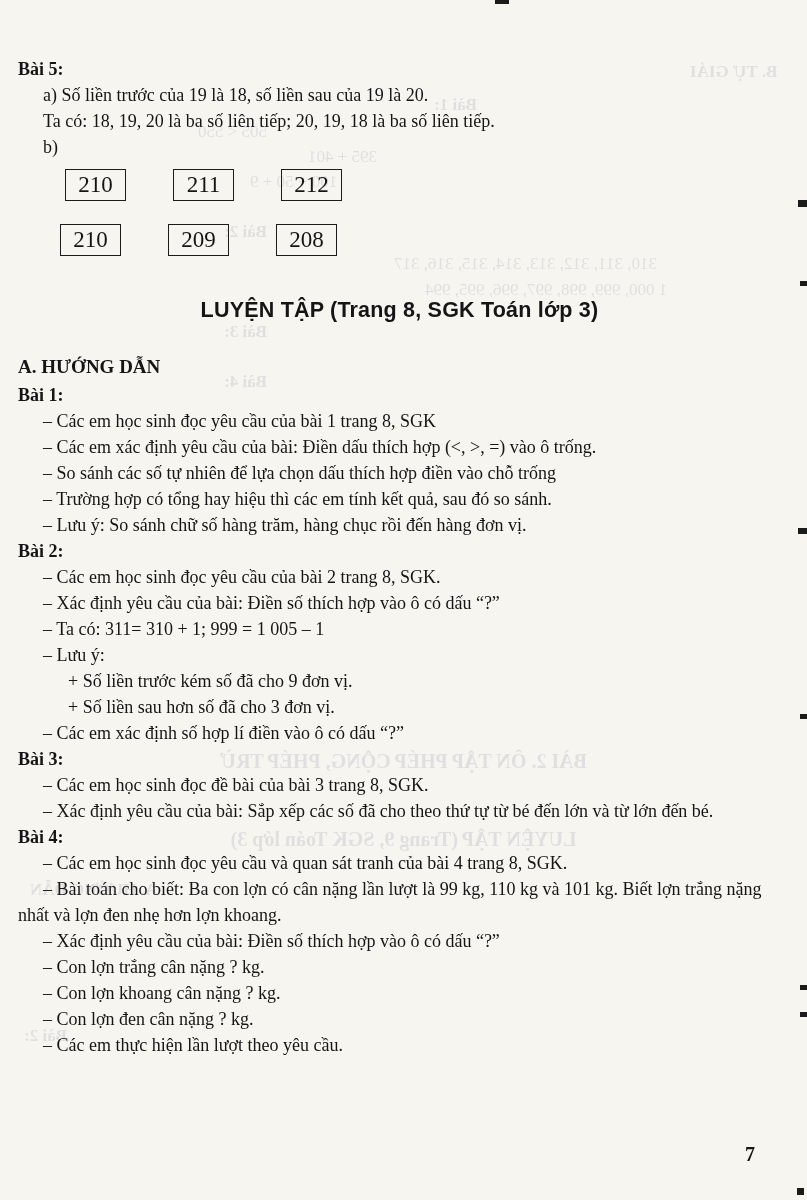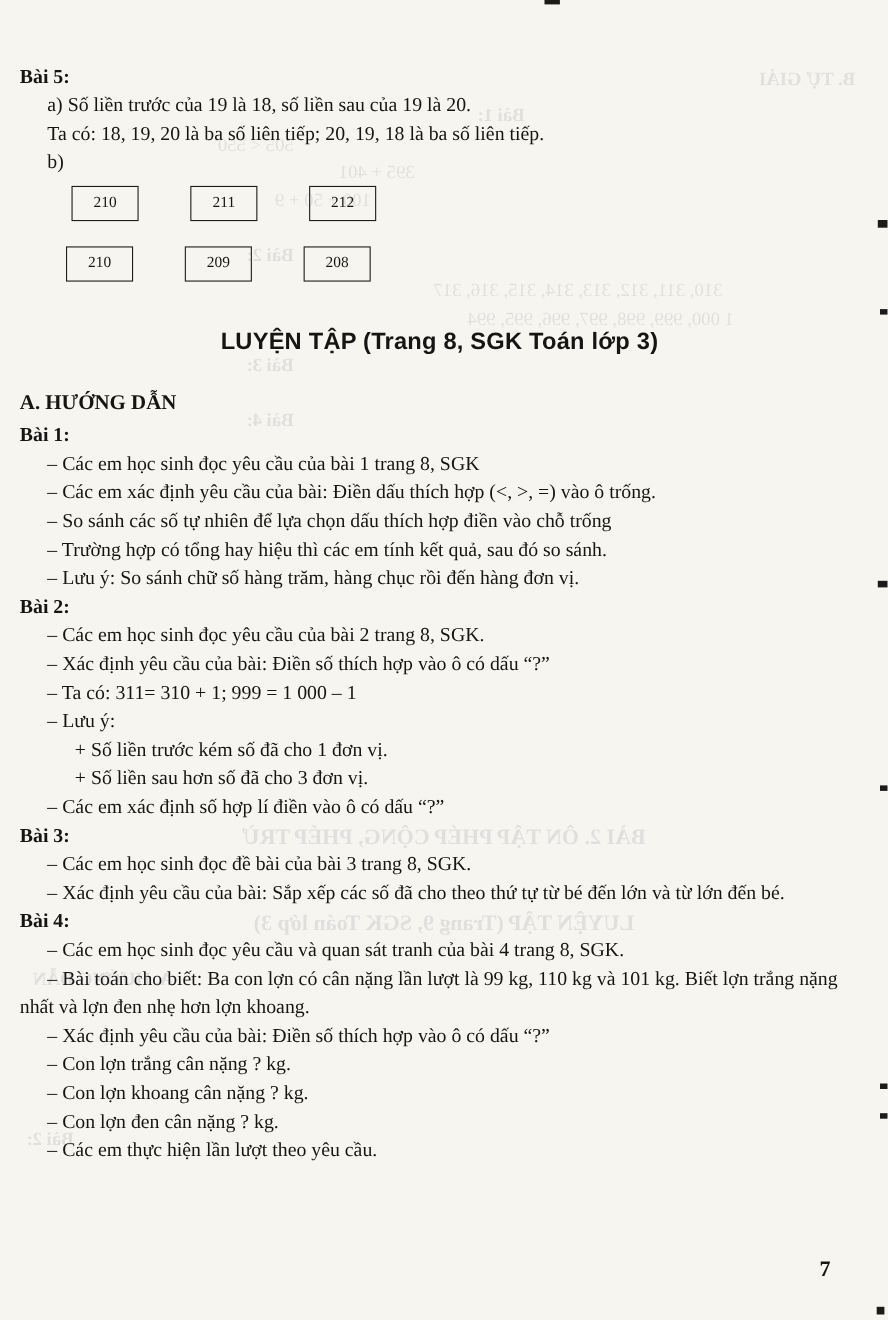--- a/index.html
+++ b/index.html
@@ -24,21 +24,21 @@
   .t { font-weight: bold; }
   .ln { text-indent: 25px; }
   .plus { text-indent: 50px; }
 
   .boxrow { display: flex; gap: 47px; margin-top: 9px; }
   .r1 { margin-left: 47px; }
   .r2 { margin-left: 42px; margin-top: 23px; margin-bottom: 4px; }
   .numbox {
     display: inline-flex; align-items: center; justify-content: center;
     width: 59px; height: 30px; border: 1.6px solid #1c1c1c;
-    font-size: 14px; background: transparent;
+    font-size: 23px; background: transparent;
   }
 
   h1.heading {
     font-family: "Liberation Sans", sans-serif;
     font-size: 21.5px; font-weight: bold; text-align: center;
     margin: 40px 0 16px 0; line-height: 28px; letter-spacing: 0.2px;
   }
   h2.subheading { font-size: 19px; font-weight: bold; margin: 30px 0 2px 0; line-height: 26px; }
   section { margin: 0; }
 
@@ -104,23 +104,23 @@
       <p class="ln">– Các em xác định yêu cầu của bài: Điền dấu thích hợp (&lt;, &gt;, =) vào ô trống.</p>
       <p class="ln">– So sánh các số tự nhiên để lựa chọn dấu thích hợp điền vào chỗ trống</p>
       <p class="ln">– Trường hợp có tổng hay hiệu thì các em tính kết quả, sau đó so sánh.</p>
       <p class="ln">– Lưu ý: So sánh chữ số hàng trăm, hàng chục rồi đến hàng đơn vị.</p>
     </section>
 
     <section>
       <p class="t">Bài 2:</p>
       <p class="ln">– Các em học sinh đọc yêu cầu của bài 2 trang 8, SGK.</p>
       <p class="ln">– Xác định yêu cầu của bài: Điền số thích hợp vào ô có dấu “?”</p>
-      <p class="ln">– Ta có: 311= 310 + 1; 999 = 1 000 – 1</p>
+      <p class="ln">– Ta có: 311= 310 + 1; 999 = 1 005 – 1</p>
       <p class="ln">– Lưu ý:</p>
-      <p class="ln plus">+ Số liền trước kém số đã cho 1 đơn vị.</p>
+      <p class="ln plus">+ Số liền trước kém số đã cho 9 đơn vị.</p>
       <p class="ln plus">+ Số liền sau hơn số đã cho 3 đơn vị.</p>
       <p class="ln">– Các em xác định số hợp lí điền vào ô có dấu “?”</p>
     </section>
 
     <section>
       <p class="t">Bài 3:</p>
       <p class="ln">– Các em học sinh đọc đề bài của bài 3 trang 8, SGK.</p>
       <p class="ln">– Xác định yêu cầu của bài: Sắp xếp các số đã cho theo thứ tự từ bé đến lớn và từ lớn đến bé.</p>
     </section>
 

